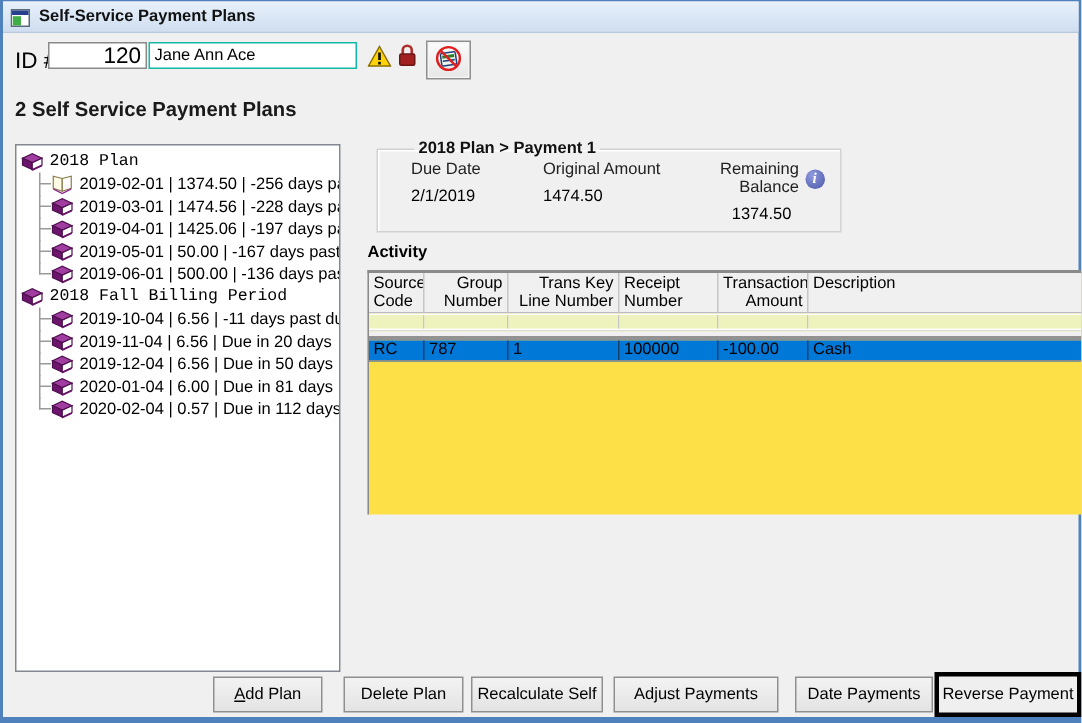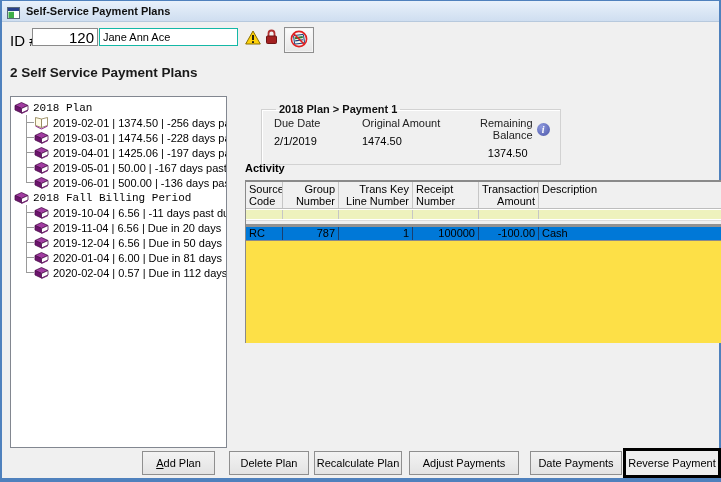--- a/index.html
+++ b/index.html
@@ -28,22 +28,22 @@
   .tree-item{display:flex;align-items:center;height:15px;font-size:11px;color:#000;white-space:nowrap;cursor:default;}
   .tree-item.root{padding-left:3px;font-family:Liberation Mono, monospace;}
   .tree-item.child{padding-left:9px;}
   .connector{position:relative;width:14px;height:15px;flex:none;}
   .connector::before{content:'';position:absolute;left:6px;top:0;bottom:-1px;border-left:1px solid #9a9a9a;}
   .connector.last::before{bottom:auto;height:8px;}
   .connector::after{content:'';position:absolute;left:6px;top:7px;width:8px;border-top:1px solid #9a9a9a;}
   .tree-icon{width:16px;height:14px;flex:none;margin-right:3px;display:inline-flex;align-items:center;}
   .tree-label{padding-top:1px;}
   
-  fieldset.detail{position:absolute;left:247px;top:90px;width:283px;height:62px;box-sizing:border-box;margin:12px;
-    border:1px solid #d2d2d2;box-shadow:inset 1px 1px 0 #fff;background:#f0f0f0;padding:2px 10px 0 12px;}
+  fieldset.detail{position:absolute;left:247px;top:90px;width:283px;height:62px;box-sizing:border-box;margin:2px;
+    border:1px solid #d2d2d2;box-shadow:inset 1px 1px 0 #fff;background:#f0f0f0;padding:2px 10px 0 22px;}
   fieldset.detail legend{font-size:11px;font-weight:bold;color:#111;padding:0 3px;margin-left:2px;}
   .detail-grid{display:flex;width:100%;}
   .dcol{display:flex;flex-direction:column;gap:6px;font-size:11px;color:#000;}
   .dcol .dlabel{color:#222;display:flex;align-items:center;gap:4px;}
   .dcol1{width:88px;}
   .dcol2{width:118px;}
   .dcol3{flex:1;align-items:flex-end;text-align:right;}
   .dcol3 .dvalue{padding-right:22px;}
   .info-badge{width:13px;height:13px;border-radius:50%;background:radial-gradient(circle at 35% 30%,#8f9ade,#4a55a8);
     color:#fff;font-family:"Liberation Serif",serif;font-style:italic;font-weight:bold;font-size:10px;
@@ -59,21 +59,21 @@
   .frow{background:#fff;padding:1px 0;border-bottom:1px solid #dcdcdc;}
   .fcell{box-sizing:border-box;height:9px;background:#eef2bd;border-right:1px solid #c6c6c6;cursor:text;}
   .gaprow{height:3px;background:#f0f0f0;}
   .sep{height:3px;background:#929292;}
   .drow{background:#0078d7;border-bottom:1px solid #8a8a8a;}
   .dcell{box-sizing:border-box;border-right:1px solid #1a3f6f;padding:0 3px;font-size:11px;line-height:13px;height:13px;
     color:#000;overflow:hidden;white-space:nowrap;}
   
   .c0{width:37px;} .c1{width:56px;} .c2{width:74px;} .c3{width:66px;} .c4{width:60px;} .c5{flex:1;border-right:none;}
   .hcell.c1,.hcell.c2,.hcell.c4{text-align:right;}
-  .dcell.c1,.dcell.c2,.dcell.c3,.dcell.c4{text-align:right;}
+  .dcell.c1,.dcell.c2,.dcell.c3,.dcell.c4{}
   
   .btnbar{position:absolute;left:0;top:450px;right:0;height:26px;}
   .btn{position:absolute;top:0;height:24px;box-sizing:border-box;background:linear-gradient(#f3f3f3,#e3e3e3);
     border:1px solid #8f8f8f;font-size:11px;font-family:"Liberation Sans",sans-serif;color:#000;cursor:pointer;
     display:flex;align-items:center;justify-content:center;padding:0;}
   .btn.highlighted{border:3px solid #000;top:-3px;height:30px;background:#efefef;}
 </style>
 </head>
 <body>
 
@@ -318,19 +318,19 @@
           <div class="dcell c3">100000</div>
           <div class="dcell c4">-100.00</div>
           <div class="dcell c5">Cash</div>
         </div>
       </div>
   </div>
 
   <div class="btnbar">
       <button class="btn" style="left: 140px; width: 73px;"><u>A</u>dd Plan</button>
       <button class="btn" style="left: 227px; width: 80px;">Delete Plan</button>
-      <button class="btn" style="left: 312px; width: 88px;">Recalculate Plan</button>
+      <button class="btn" style="left: 312px; width: 88px;">Recalculate Self</button>
       <button class="btn" style="left: 407px; width: 110px;">Adjust Payments</button>
       <button class="btn" style="left: 528px; width: 92px;">Date Payments</button>
       <button class="btn highlighted" style="left: 621px; width: 98px;">Reverse Payment</button>
     </div>
 
 </div>
 
 </body></html>

